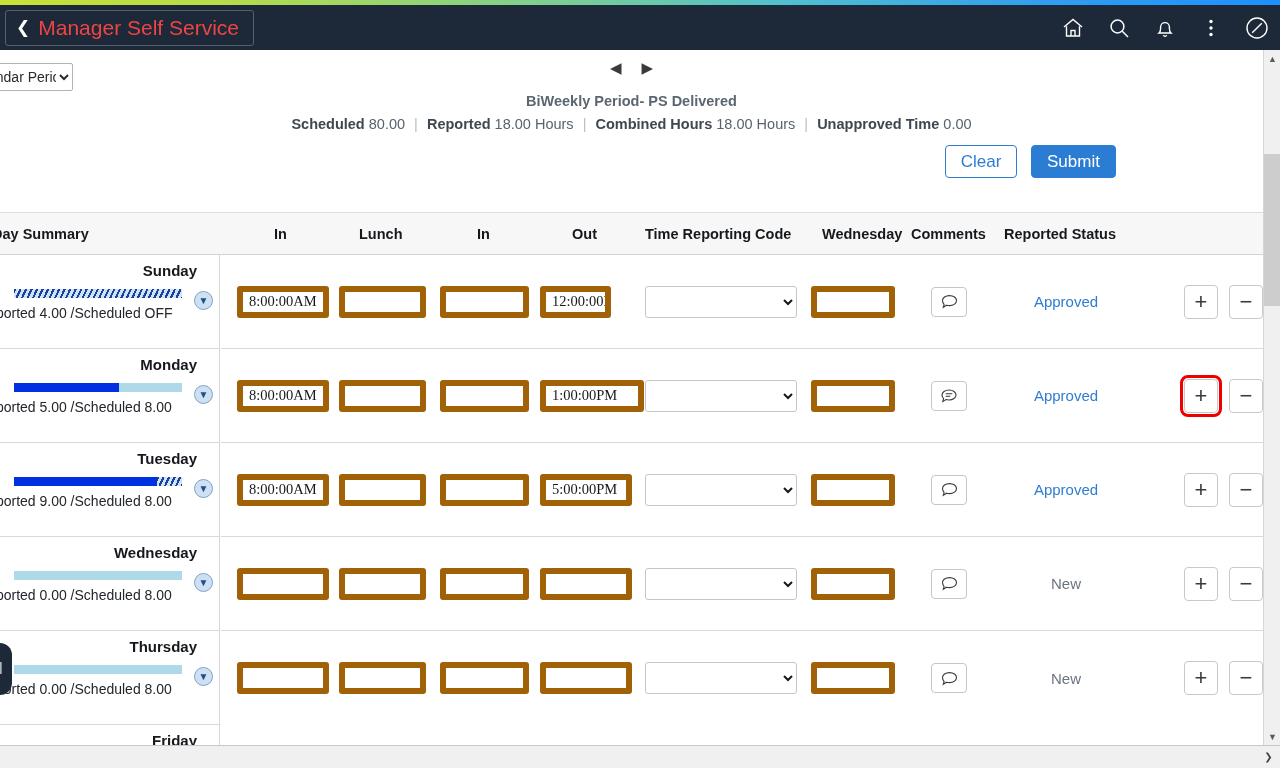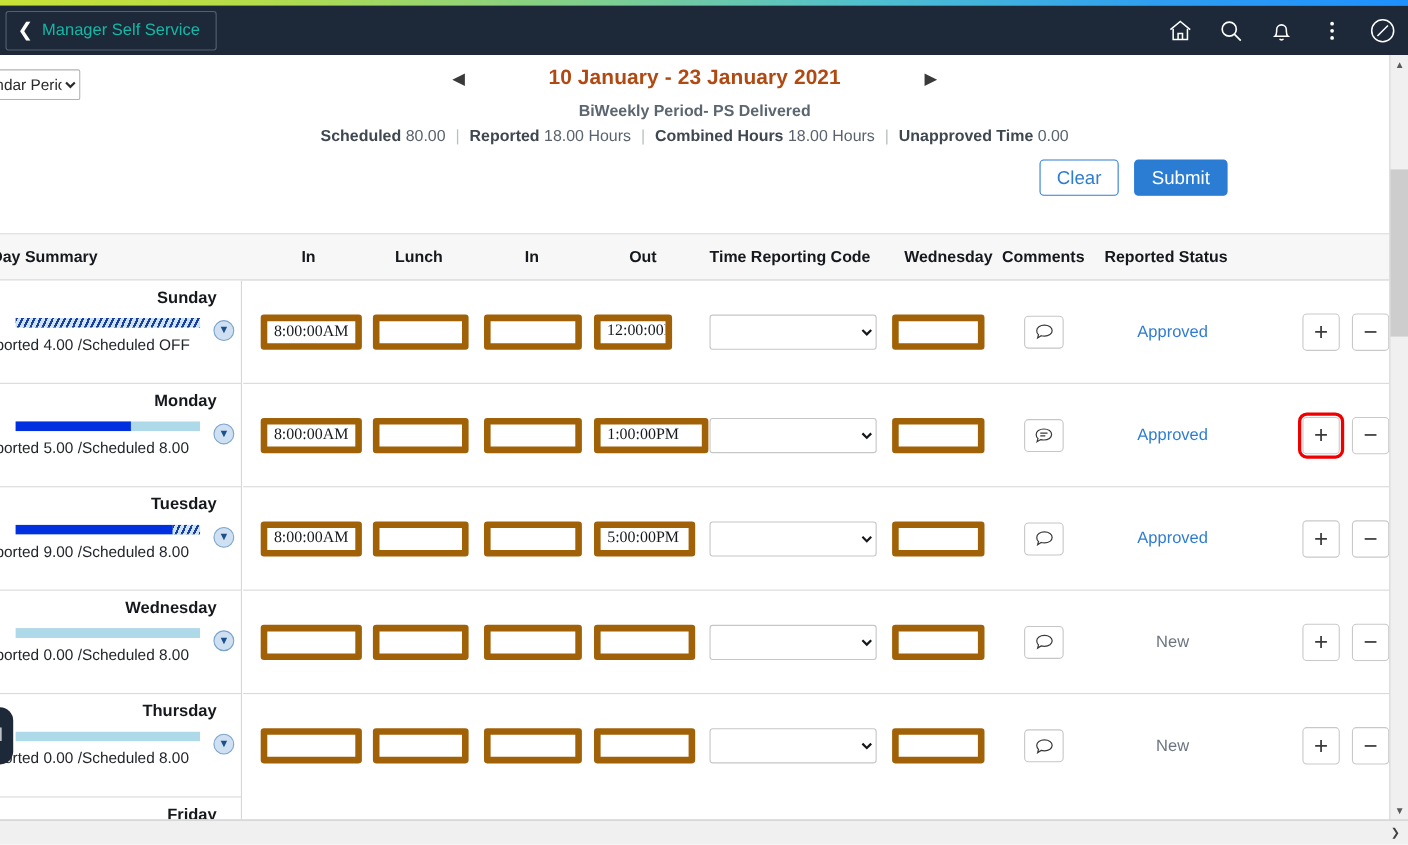--- a/index.html
+++ b/index.html
@@ -24,21 +24,21 @@
   }
   .back-btn {
     margin-left: 5px; height: 36px;
     border: 1px solid #55606e; border-radius: 3px;
     display: flex; align-items: center; gap: 8px;
     padding: 0 14px 0 10px; cursor: pointer;
   }
   .back-chevron {
     color: #ffffff; font-size: 17px; line-height: 1; font-weight: 400;
   }
-  .back-label { color: #14b8a6; font-size: 15px; white-space: nowrap; }
+  .back-label { color: #ef4444; font-size: 21px; white-space: nowrap; }
   .header-title {
     position: absolute; left: 0; width: 1280px; text-align: center;
     color: #ffffff; font-size: 19px; pointer-events: none;
   }
   .header-icons {
     position: absolute; right: 8px; display: flex; align-items: center; gap: 16px;
   }
   .hicon {
     width: 30px; height: 30px; display: flex; align-items: center; justify-content: center;
     cursor: pointer;
@@ -279,21 +279,20 @@
   <div class="content">
 
     <div class="period-select-wrap">
       <select class="period-select">
         <option>Calendar Period</option>
       </select>
     </div>
 
     <div class="period-nav">
       <span class="nav-arrow">◀</span>
-      <span class="period-label">10 January - 23 January 2021</span>
       <span class="nav-arrow">▶</span>
     </div>
     <div class="period-sub">BiWeekly Period- PS Delivered</div>
 
     <div class="totals">
       <span class="lbl">Scheduled</span>
       <span class="val">80.00</span>
       <span class="sep">|</span>
       <span class="lbl">Reported</span>
       <span class="val">18.00 Hours</span>

